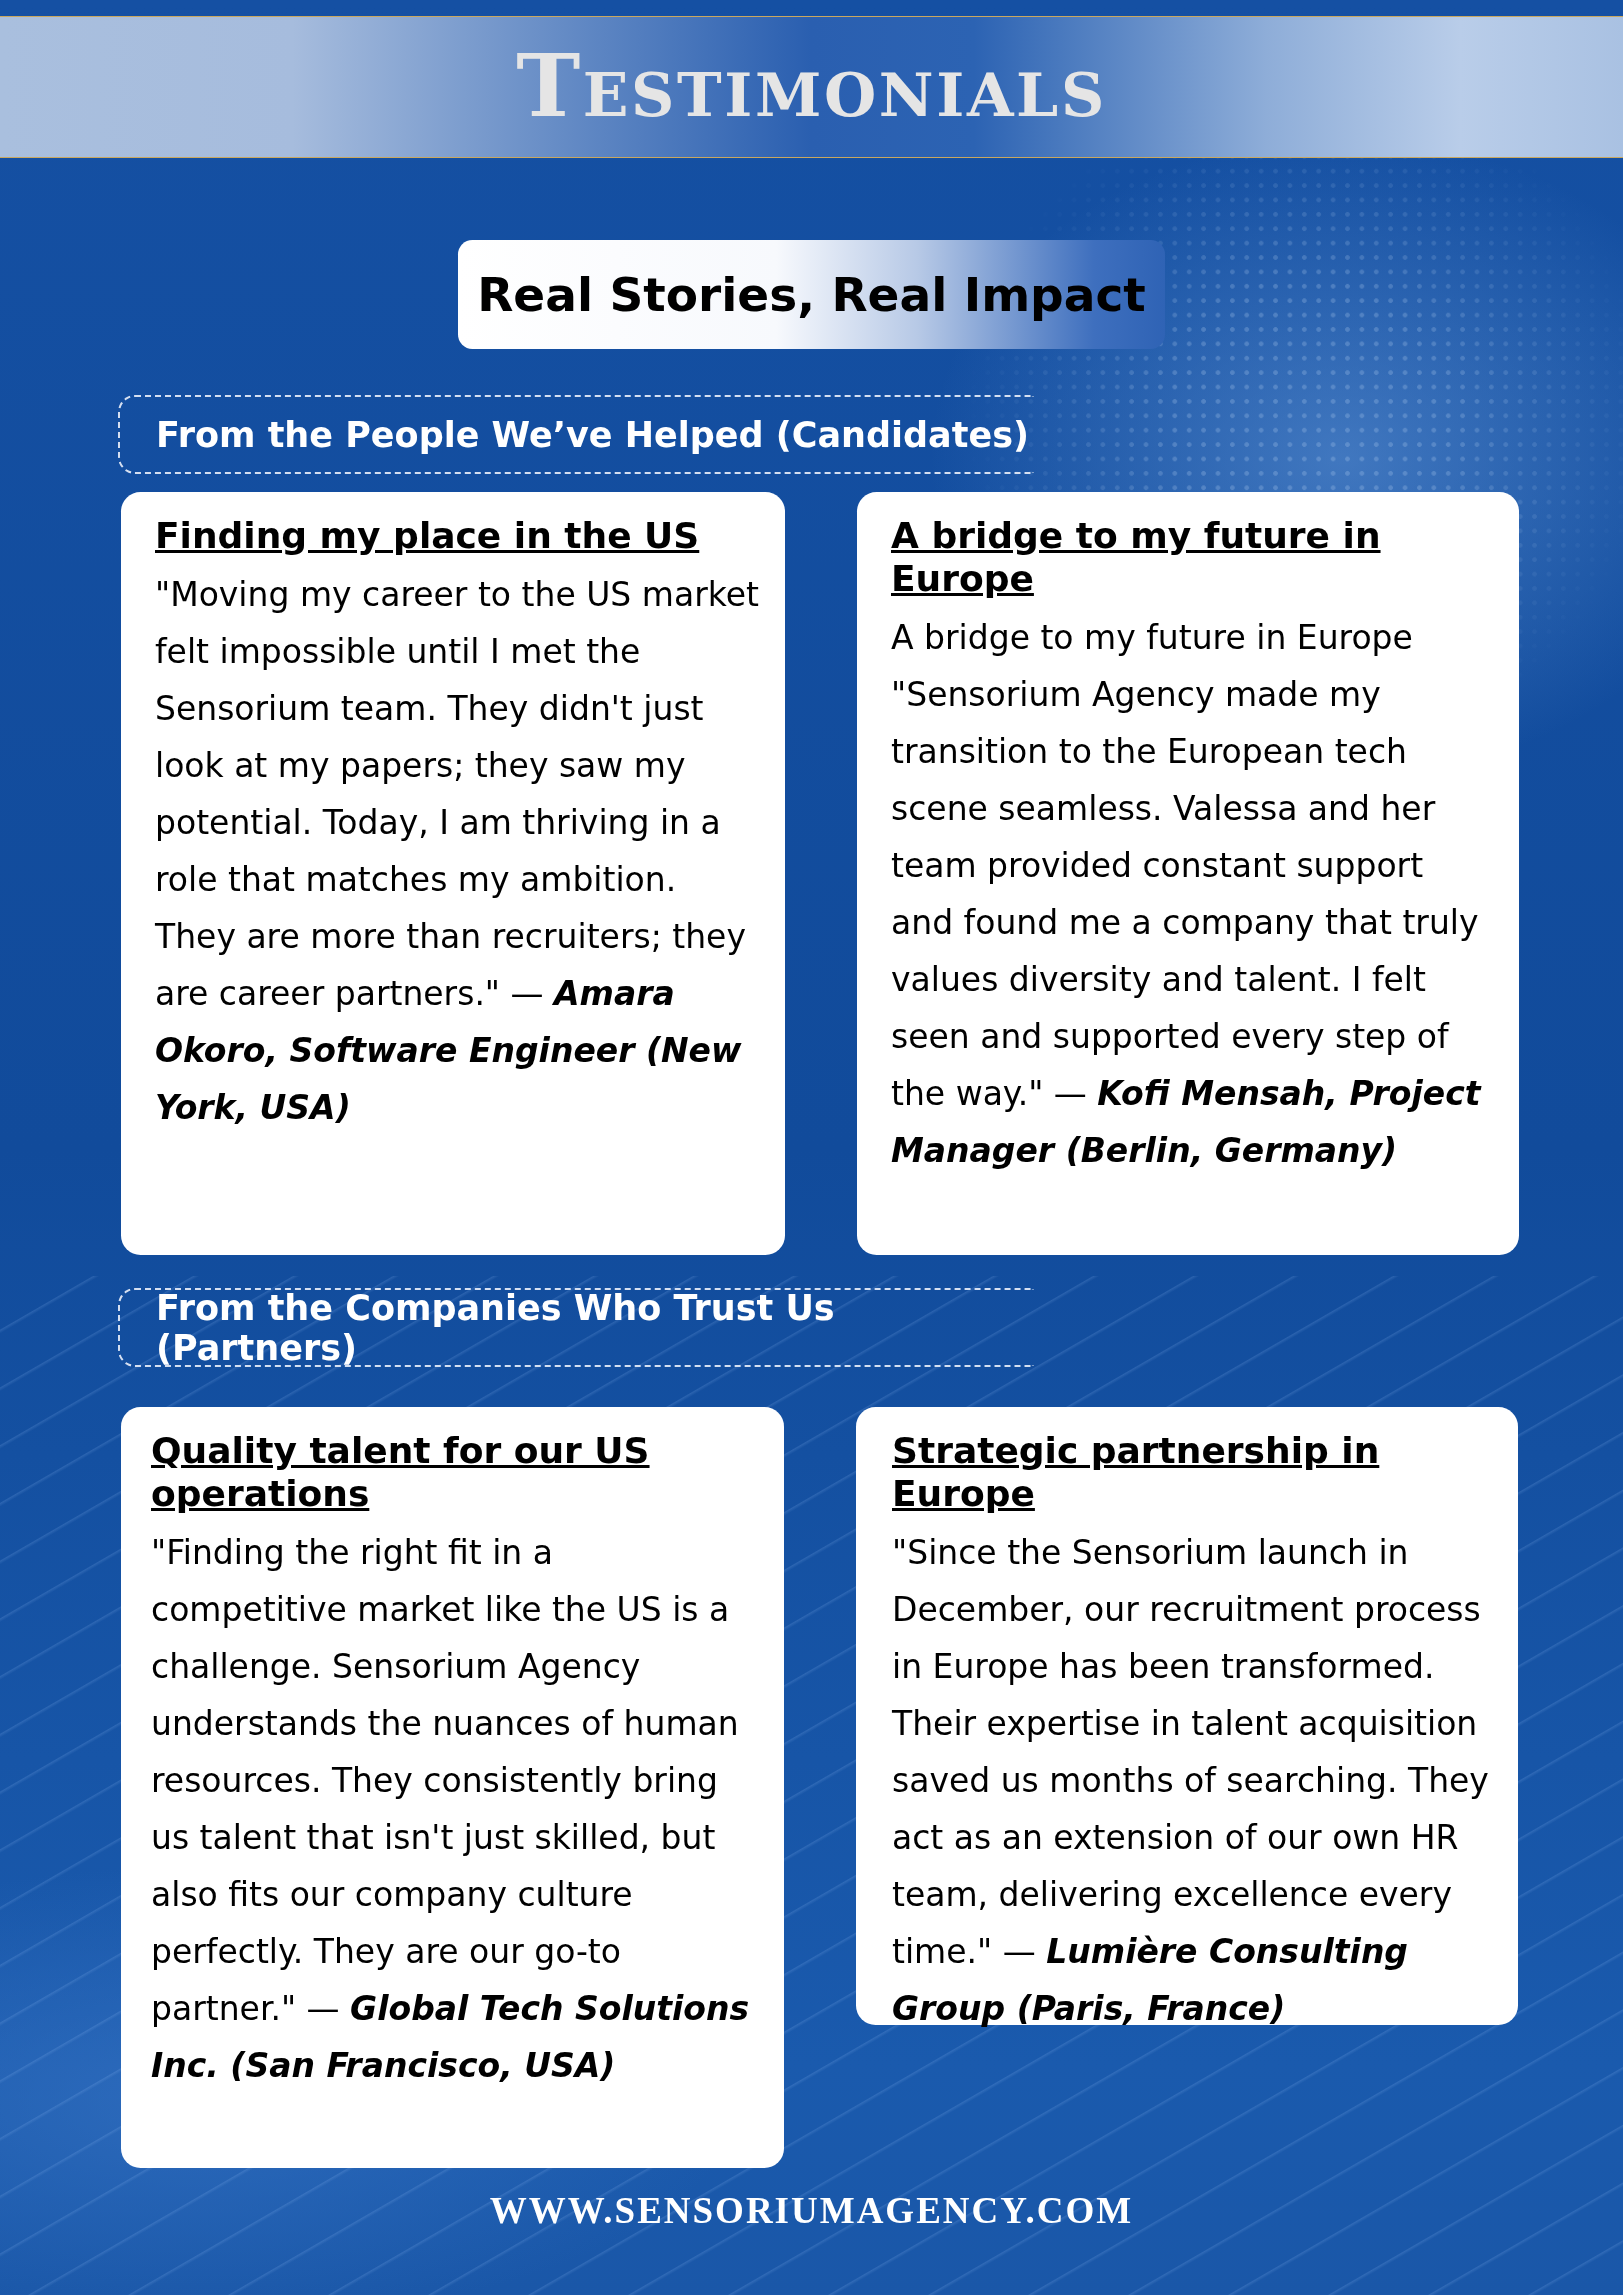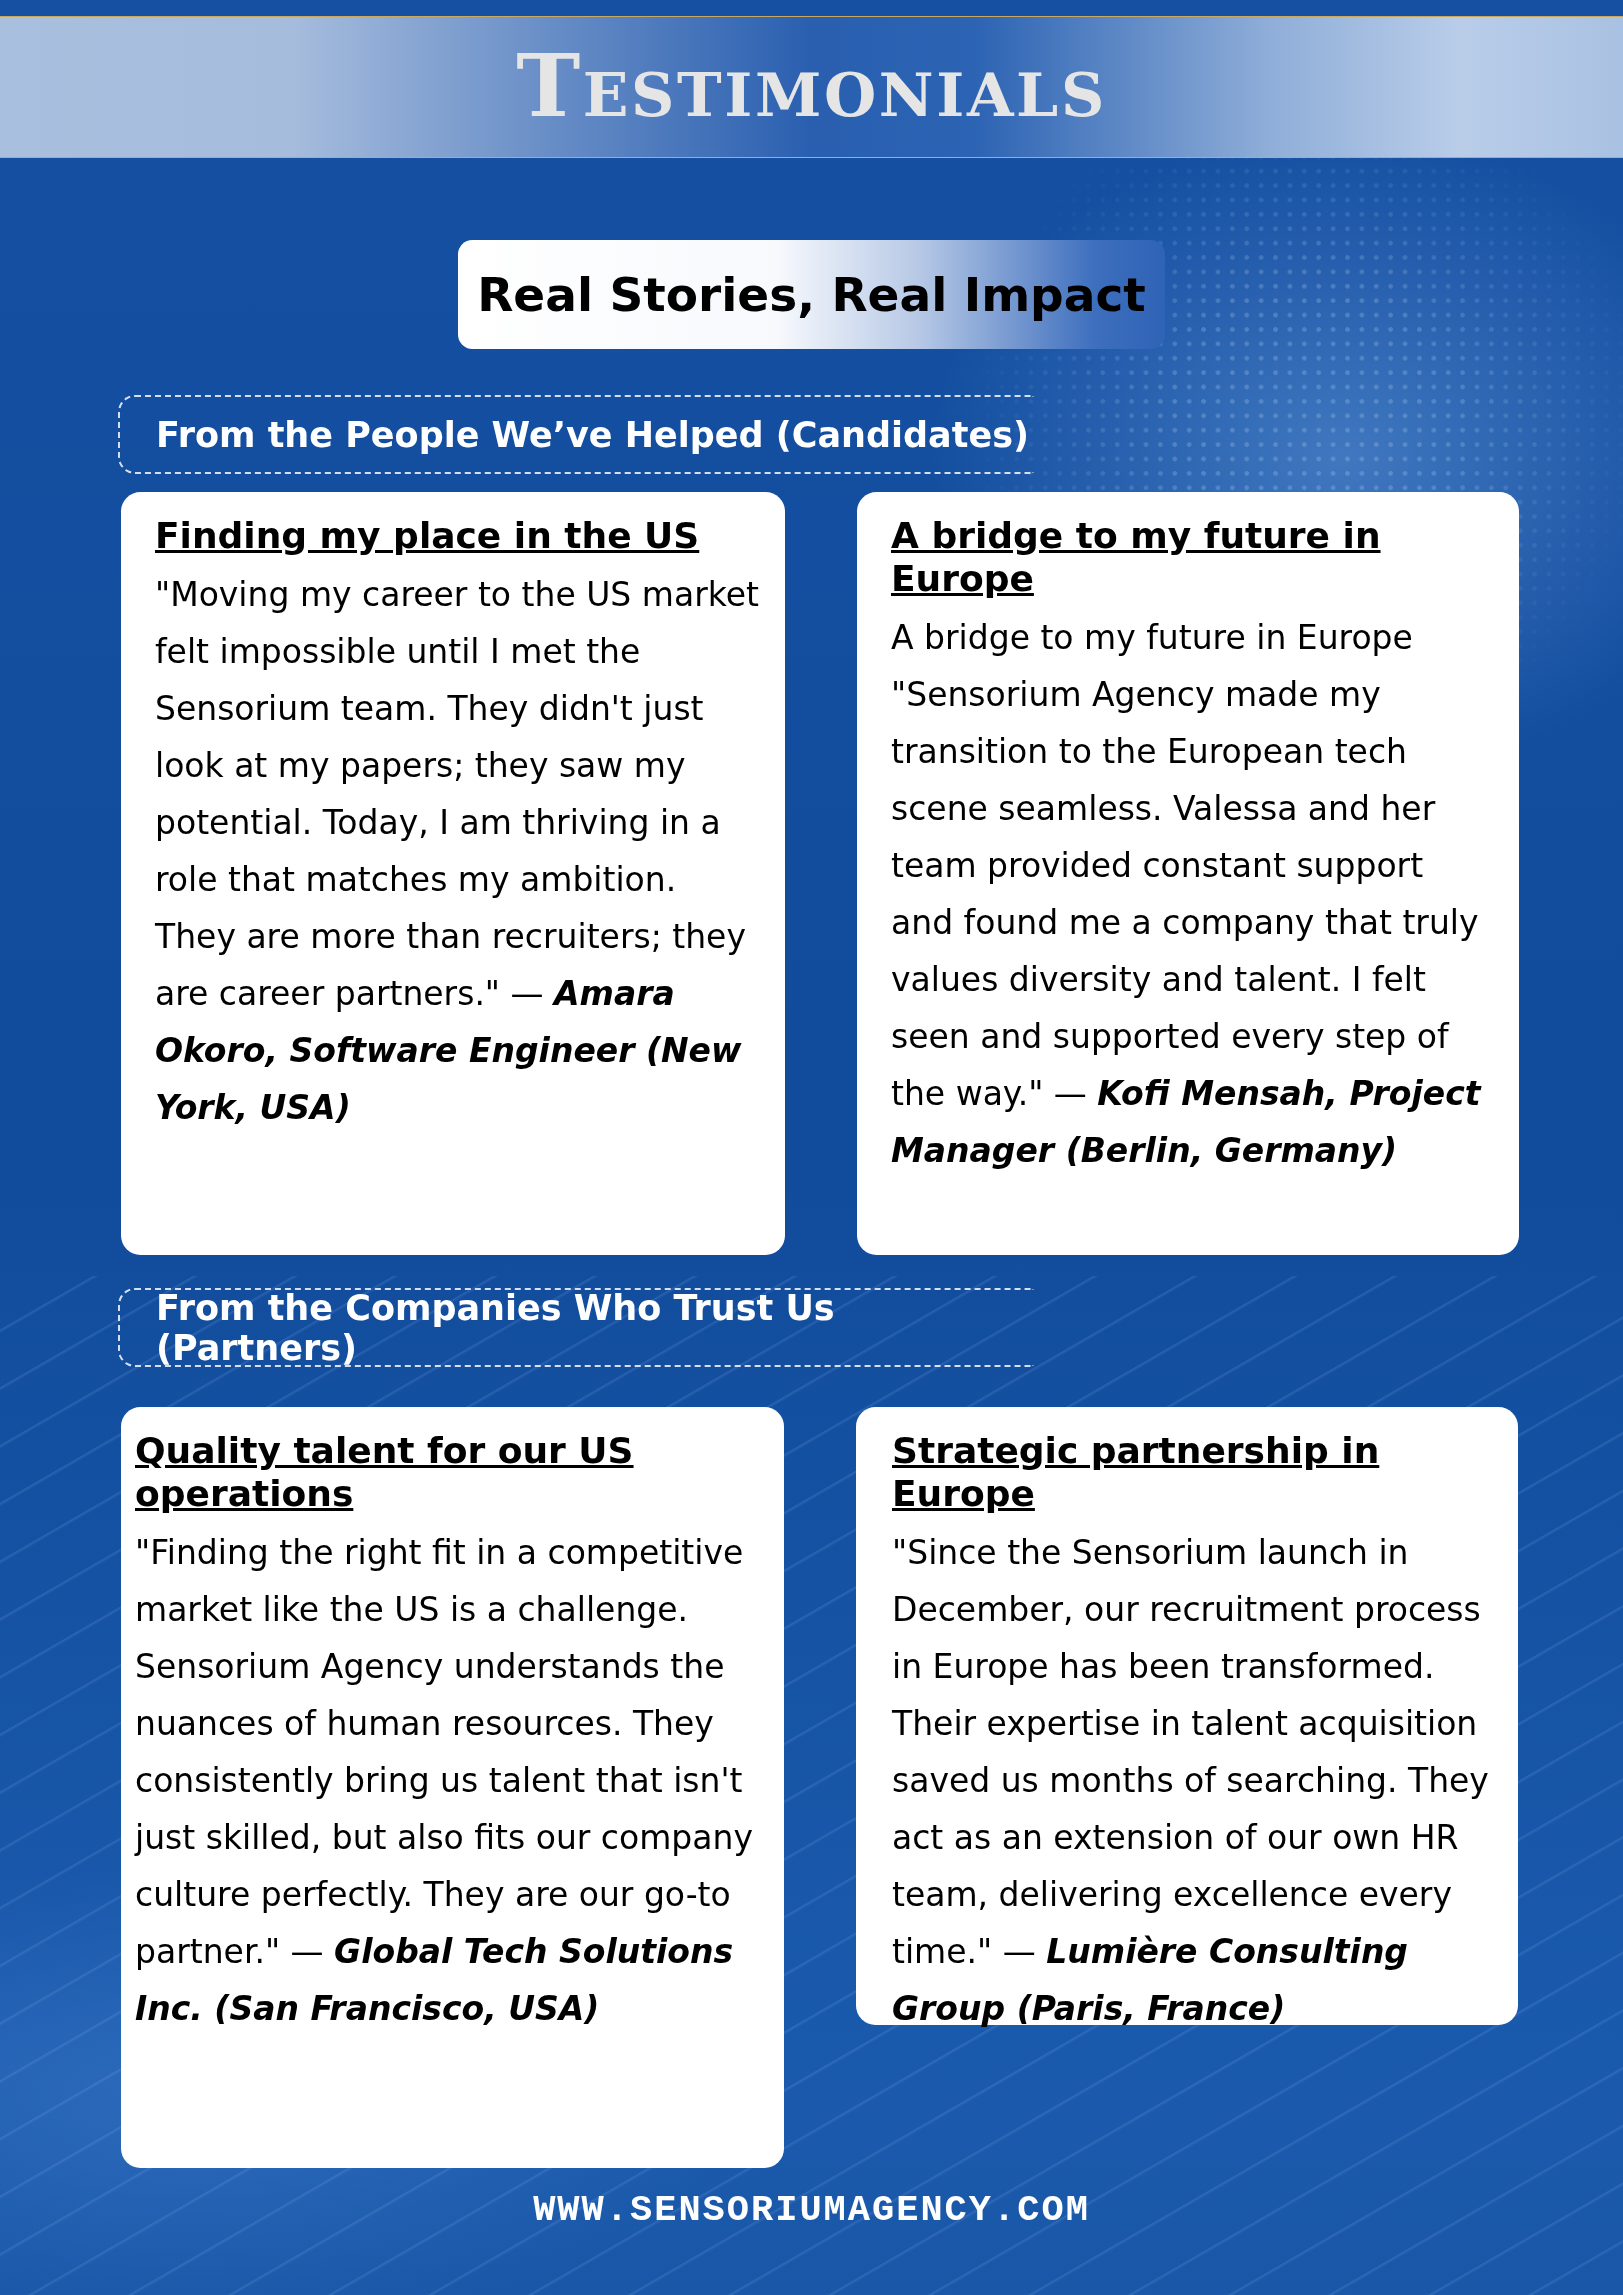--- a/index.html
+++ b/index.html
@@ -64,21 +64,21 @@
     font-family: "DejaVu Sans", sans-serif;
     text-decoration: underline;
   }
   .card p {
     margin: 0; font-size: 33px; line-height: 57px;
     font-family: "DejaVu Sans", sans-serif; font-weight: normal;
   }
   .card .attr { font-weight: bold; font-style: italic; }
   .footer {
     position: absolute; left: 0; top: 2189px; width: 1623px; text-align: center;
-    color: #ffffff; font-family: Liberation Mono, monospace; font-weight: bold;
+    color: #ffffff; font-family: Liberation Serif, serif; font-weight: bold;
     font-size: 37px; letter-spacing: 2px;
   }
 </style>
 </head>
 <body>
 
 <div class="bg"></div>
 <div class="dots"></div>
 <div class="lines"></div>
 
@@ -100,21 +100,21 @@
 
 <div class="card" style="left:857px; top:492px; width:662px; height:763px; ">
   <h3>A bridge to my future in Europe</h3>
   <p><span>A bridge to my future in Europe "Sensorium Agency made my transition to the European tech scene seamless. Valessa and her team provided constant support and found me a company that truly values diversity and talent. I felt seen and supported every step of the way." — </span><span class="attr">Kofi Mensah, Project Manager (Berlin, Germany)</span></p>
 </div>
 
 <div class="section-label" style="top:1288px;">
   <span>From the Companies Who Trust Us (Partners)</span>
 </div>
 
-<div class="card" style="left:121px; top:1407px; width:663px; height:761px; padding-left:14px;">
+<div class="card" style="left:121px; top:1407px; width:663px; height:761px; padding-left:30px;">
   <h3>Quality talent for our US operations</h3>
   <p><span> "Finding the right fit in a competitive market like the US is a challenge. Sensorium Agency understands the nuances of human resources. They consistently bring us talent that isn't just skilled, but also fits our company culture perfectly. They are our go-to partner." — </span><span class="attr">Global Tech Solutions Inc. (San Francisco, USA)</span></p>
 </div>
 
 <div class="card" style="left:856px; top:1407px; width:662px; height:618px; padding-left:36px;">
   <h3>Strategic partnership in Europe</h3>
   <p><span>"Since the Sensorium launch in December, our recruitment process in Europe has been transformed. Their expertise in talent acquisition saved us months of searching. They act as an extension of our own HR team, delivering excellence every time." — </span><span class="attr">Lumière Consulting Group (Paris, France)</span></p>
 </div>
 
 <div class="footer">WWW.SENSORIUMAGENCY.COM</div>

